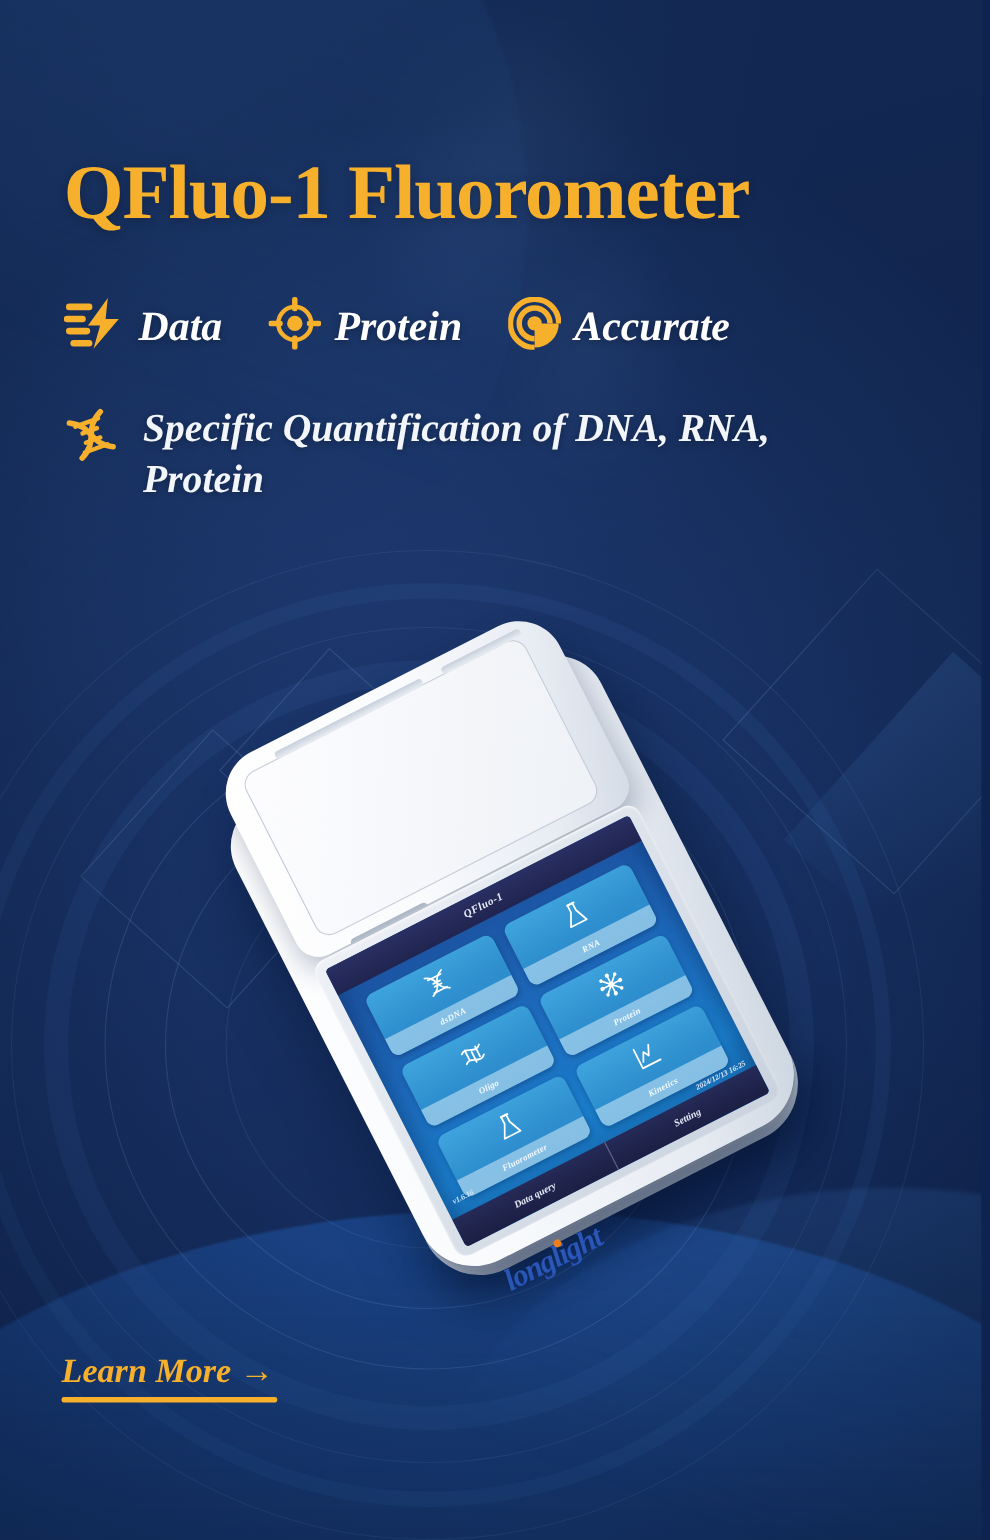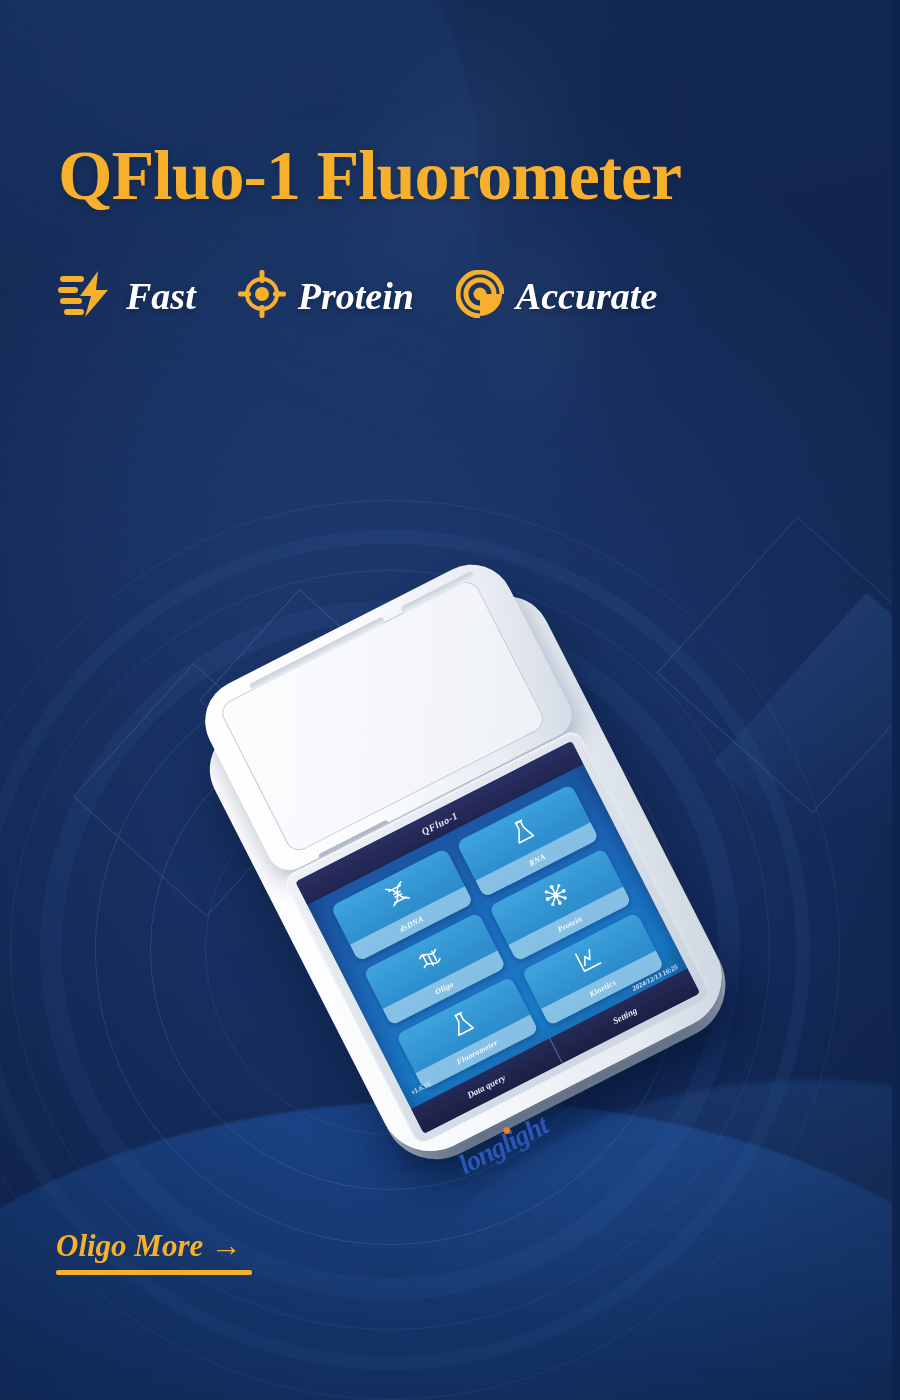--- a/index.html
+++ b/index.html
@@ -229,21 +229,21 @@
         <svg width="56" height="48" viewBox="0 0 56 48" aria-hidden="true">
           <g fill="#f7b02c">
             <rect x="2" y="6" width="24" height="6" rx="3"></rect>
             <rect x="0" y="17" width="20" height="6" rx="3"></rect>
             <rect x="2" y="28" width="22" height="6" rx="3"></rect>
             <rect x="6" y="39" width="20" height="6" rx="3"></rect>
           </g>
           <path d="M40 1 L22 26 L33 26 L27 47 L50 20 L38 20 Z" fill="#f7b02c"></path>
         </svg>
       </span>
-      <span class="lbl">Fast</span>
+      <span class="lbl">Data</span>
     </div>
 
     <div class="feat">
       <span class="ico">
         <svg width="48" height="48" viewBox="0 0 48 48" aria-hidden="true">
           <circle cx="24" cy="24" r="15" fill="none" stroke="#f7b02c" stroke-width="4"></circle>
           <circle cx="24" cy="24" r="7" fill="#f7b02c"></circle>
           <rect x="21.5" y="0" width="5" height="13" rx="2" fill="#f7b02c"></rect>
           <rect x="21.5" y="35" width="5" height="13" rx="2" fill="#f7b02c"></rect>
           <rect x="0" y="21.5" width="13" height="5" rx="2" fill="#f7b02c"></rect>
@@ -259,20 +259,38 @@
           <path d="M24 46 A22 22 0 1 1 46 24" fill="none" stroke="#f7b02c" stroke-width="5"></path>
           <path d="M24 38 A14 14 0 1 1 38 24" fill="none" stroke="#f7b02c" stroke-width="5"></path>
           <circle cx="24" cy="24" r="6.5" fill="#f7b02c"></circle>
           <path d="M24 24 L46 24 A22 22 0 0 1 24 46 Z" fill="#f7b02c"></path>
         </svg>
       </span>
       <span class="lbl">Accurate</span>
     </div>
   </div>
 
+  <div class="featWide">
+    <span class="ico">
+      <svg width="58" height="58" viewBox="0 0 58 58" aria-hidden="true" style="transform:rotate(-20deg);">
+        <g fill="none" stroke="#f7b02c" stroke-width="5" stroke-linecap="round">
+          <path d="M14 6 C34 16 24 30 44 40"></path>
+          <path d="M44 6 C24 16 34 30 14 40"></path>
+          <path d="M12 48 C32 38 26 54 46 52" opacity="0"></path>
+        </g>
+        <g stroke="#f7b02c" stroke-width="4" stroke-linecap="round">
+          <line x1="18" y1="11" x2="40" y2="11"></line>
+          <line x1="22" y1="19" x2="36" y2="19"></line>
+          <line x1="22" y1="28" x2="36" y2="28"></line>
+          <line x1="18" y1="36" x2="40" y2="36"></line>
+        </g>
+      </svg>
+    </span>
+    <span class="lbl">Specific Quantification of DNA, RNA, Protein</span>
+  </div>
 
   <div class="device">
     <div class="dev-rot">
 
       <div class="dev-base"></div>
       <div class="dev-body"></div>
 
       <div class="dev-lid">
         <div class="dev-lid-inset"></div>
         <div class="dev-lid-slot"></div>
@@ -394,17 +412,17 @@
 
       <div class="brand">
         <span>longlight</span>
         <span class="dot"></span>
       </div>
 
     </div>
   </div>
 
   <div class="learn">
-    <div class="txt">Oligo More →</div>
+    <div class="txt">Learn More →</div>
     <div class="ul"></div>
   </div>
 
 </div>
 
 </body></html>

